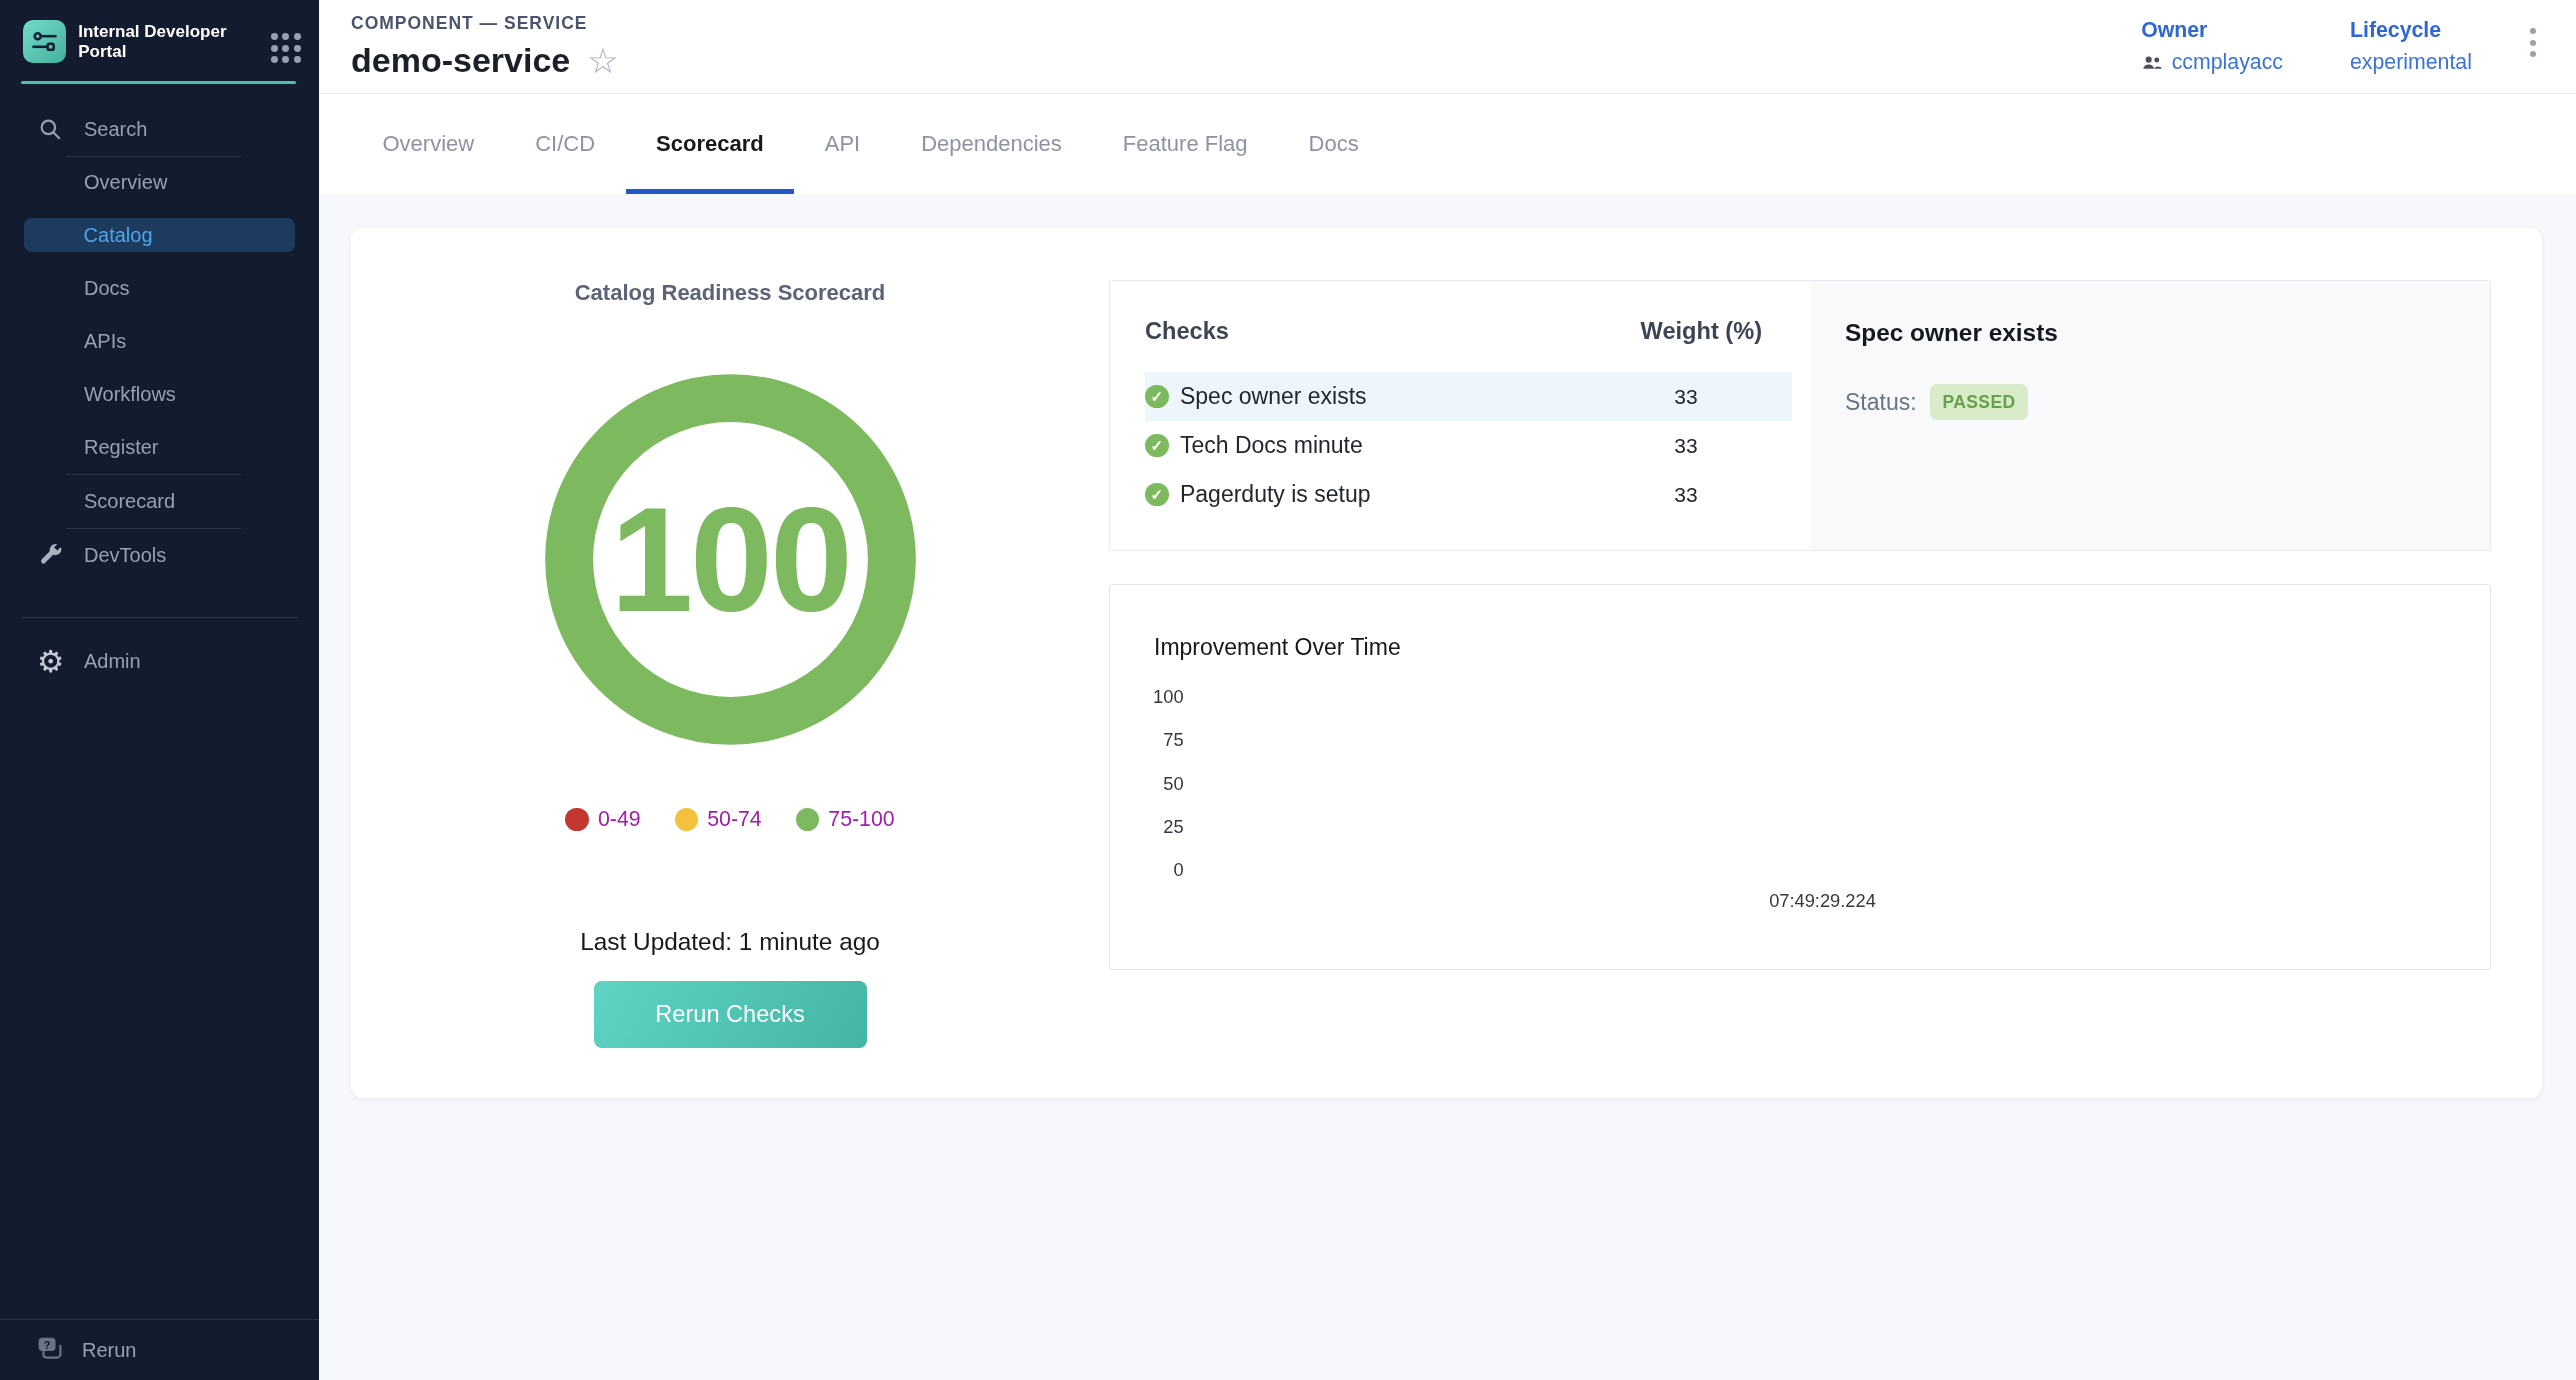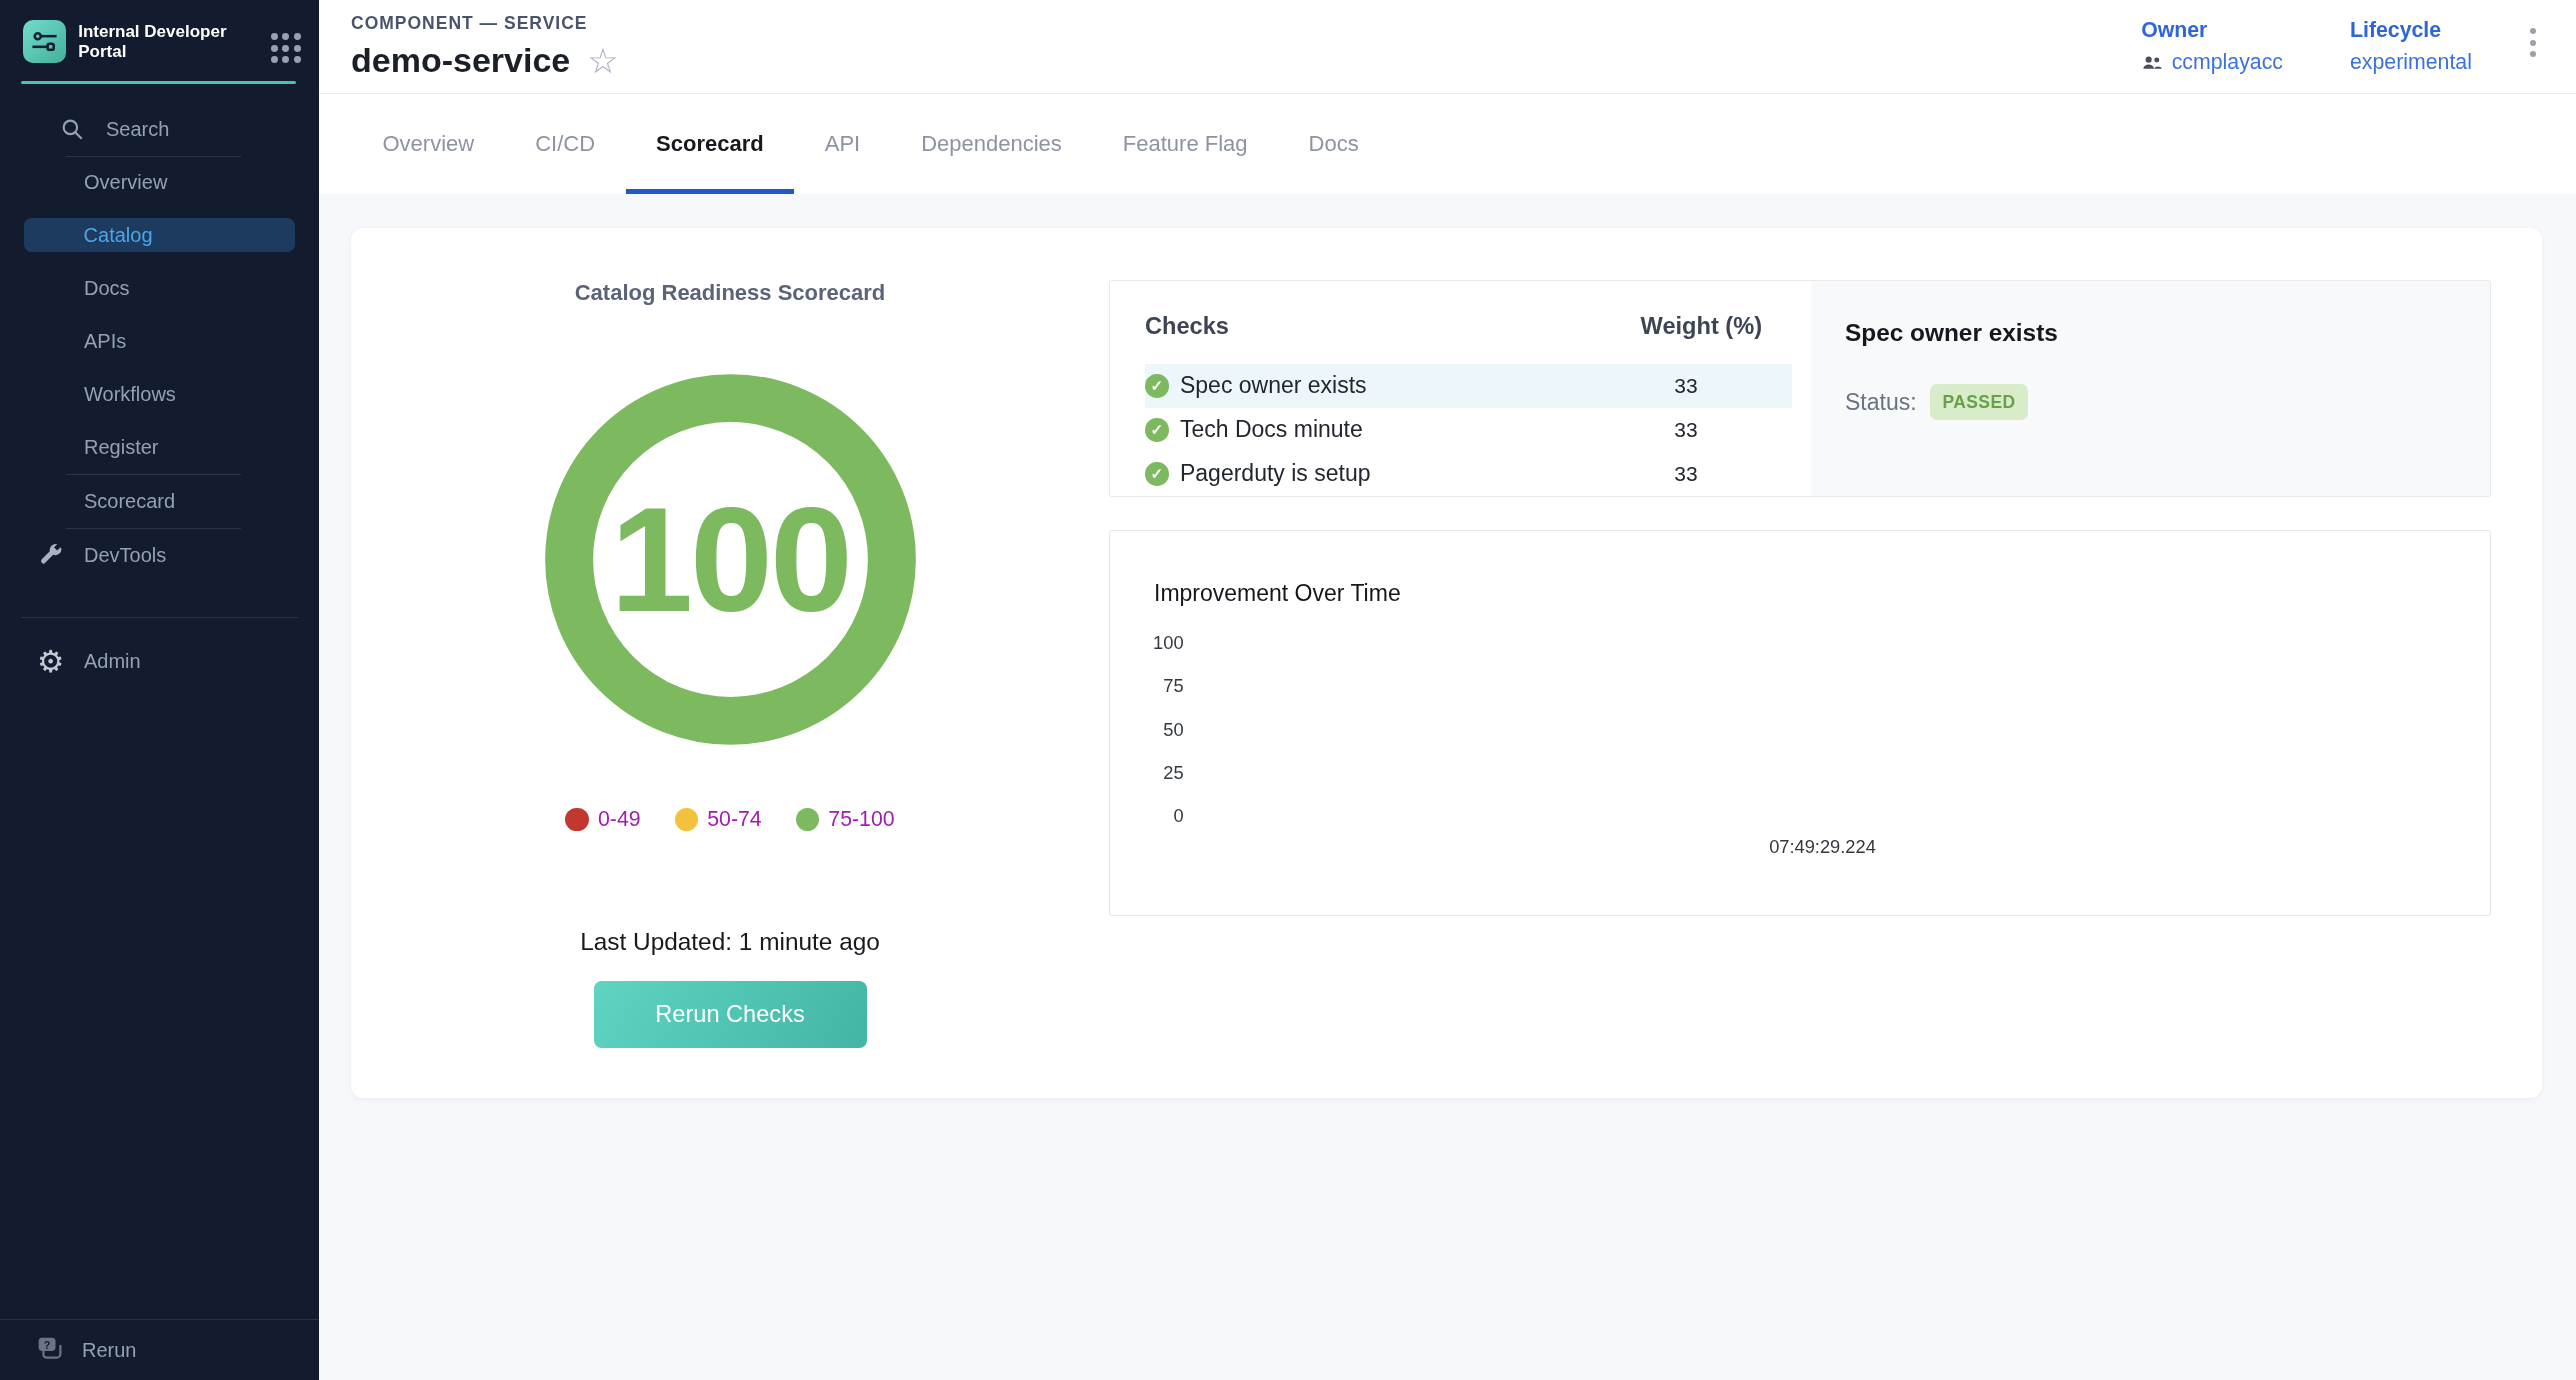--- a/index.html
+++ b/index.html
@@ -18,21 +18,21 @@
   .grid-icon span { width:6.9px; height:6.9px; border-radius:50%; background:#96a0b2; }
   .teal-line { height:3.8px; background:#48c2ae; margin:17.5px 23px 0 21.3px; border-radius:2.3px; }
 
   .side-item { height:53px; display:flex; align-items:center; color:#96a0b4; font-size:20px; cursor:pointer; }
   .side-item .s-icon { width:47px; margin-left:37px; display:flex; align-items:center; }
   .side-item.no-icon { padding-left:84px; }
   .side-item.active { height:34px; margin:9.1px 23.6px 10px 23.6px; padding-left:60px;
     background:#1d3a5f; border-radius:7.6px; color:#4ba7e9; }
   .divider-sm { height:0.8px; background:#293447; margin:0 78px 0 66px; }
   .divider-wide { height:0.8px; background:#293447; margin:35px 21.3px 0 21.3px; }
-  .search-wrap { margin-top:18.3px;padding-left:22px; }
+  .search-wrap { margin-top:18.3px; }
   .admin-item { margin-top:17px; }
   .sidebar-footer { position:absolute; left:0; bottom:0; width:100%; height:61px;
     border-top:0.8px solid #273244; display:flex; align-items:center; }
   .sidebar-footer .s-icon { width:47px; margin-left:35px; }
   .gear-glyph { font-size:30.5px; color:#c3c9d4; line-height:1; }
 
   
   .main { flex:1; display:flex; flex-direction:column; height:100%;justify-content:flex-end; }
   header { height:94px; background:#fff; border-bottom:0.8px solid #e9ebee;
     display:flex; align-items:center; padding:0 34px 0 32px; flex:0 0 94px; }
@@ -69,21 +69,21 @@
   .legend-item { display:flex; align-items:center; gap:9px; font-size:21.3px; color:#a21caf; }
   .dot { width:23.6px; height:23.6px; border-radius:50%; }
   .dot.red { background:#c2372f; } .dot.yellow { background:#f4c13d; } .dot.green { background:#7cb95f; }
   .last-updated { margin-top:96px; font-size:24.4px; color:#17191f; }
   .rerun-btn { margin-top:25px; width:273px; height:67px; border:none; border-radius:7.6px;
     background:linear-gradient(120deg,#5fd4c3 0%,#43b5a4 100%); color:#fff; font-size:23.6px;
     font-weight:500; cursor:pointer; font-family:inherit; }
 
   
   .right-col { position:absolute; left:758px; top:52px; width:1382px; }
-  .row1 { height:217px; border:0.8px solid #e6e9ed; border-radius:2.3px; display:flex; background:#fff; overflow:hidden; }
+  .row1 { height:271px; border:0.8px solid #e6e9ed; border-radius:2.3px; display:flex; background:#fff; overflow:hidden; }
   .checks-pane { flex:1; padding-left:35px; display:flex; flex-direction:column; }
   .checks-head { height:91px; display:flex; align-items:center; padding-top:9.1px; margin-right:19px; }
   .checks-title { flex:1; font-size:23.6px; font-weight:700; color:#3d4555; }
   .weight-head { width:152px; text-align:right; margin-right:30px; font-size:23.6px; font-weight:700; color:#3d4555; }
   .check-row { height:49px; display:flex; align-items:center; margin-right:19px; cursor:pointer; }
   .check-row.selected { background:#edf7fb; }
   .check-name { flex:1; display:flex; align-items:center; gap:11.4px; font-size:23px; color:#22262e; }
   .check-icon { width:23.6px; height:23.6px; border-radius:50%; background:#7cb95f; color:#fff;
     display:flex; align-items:center; justify-content:center; font-size:15.2px; font-weight:700; flex:0 0 23.6px; }
   .check-weight { width:152px; text-align:center; margin-right:30px; font-size:21px; color:#22262e; }

